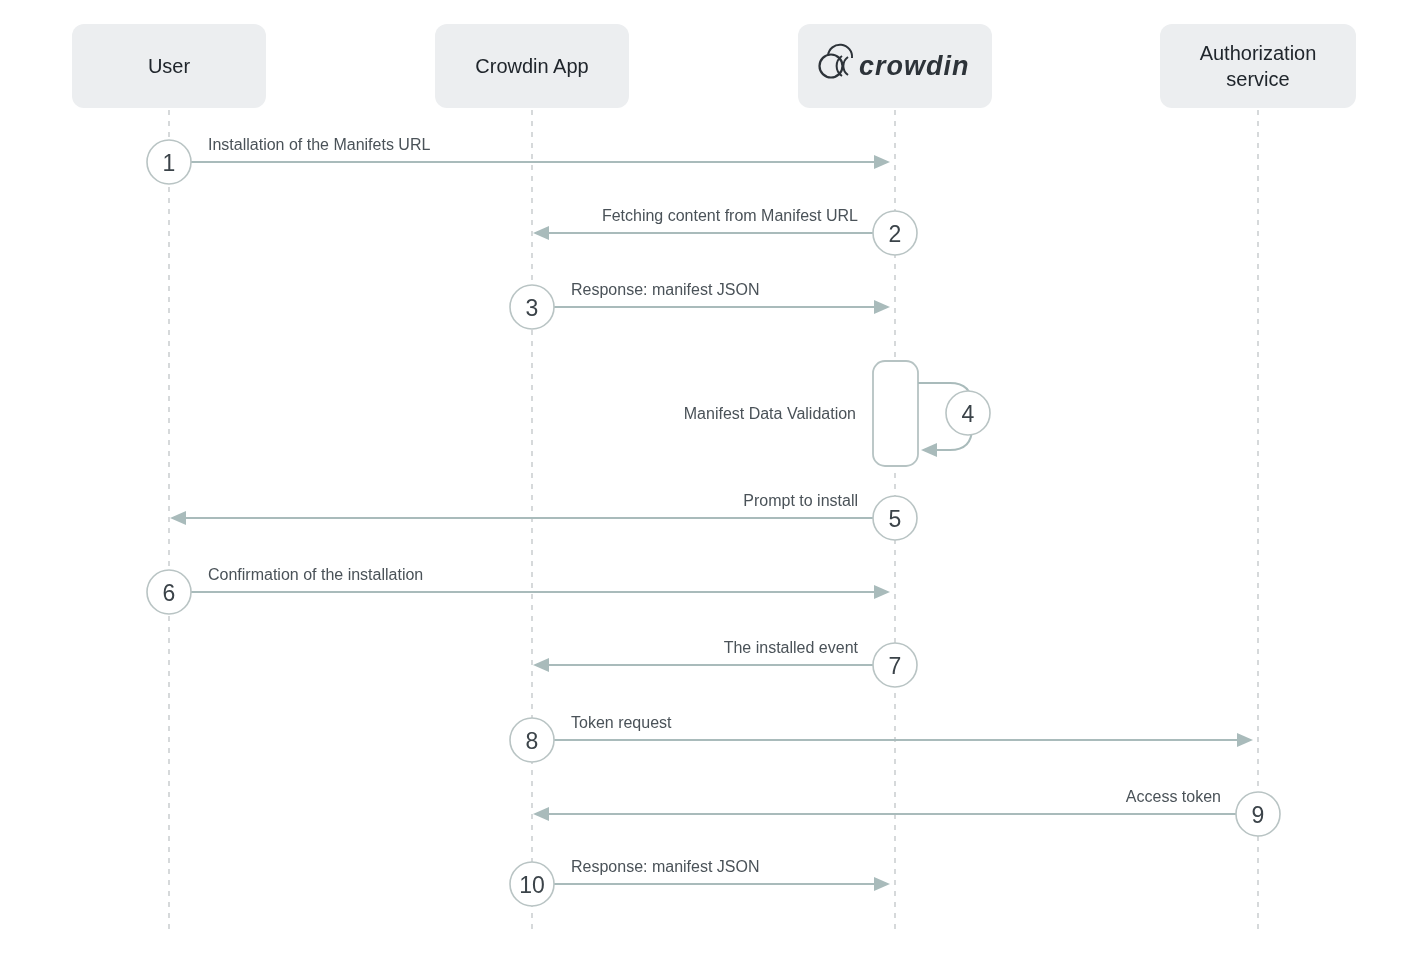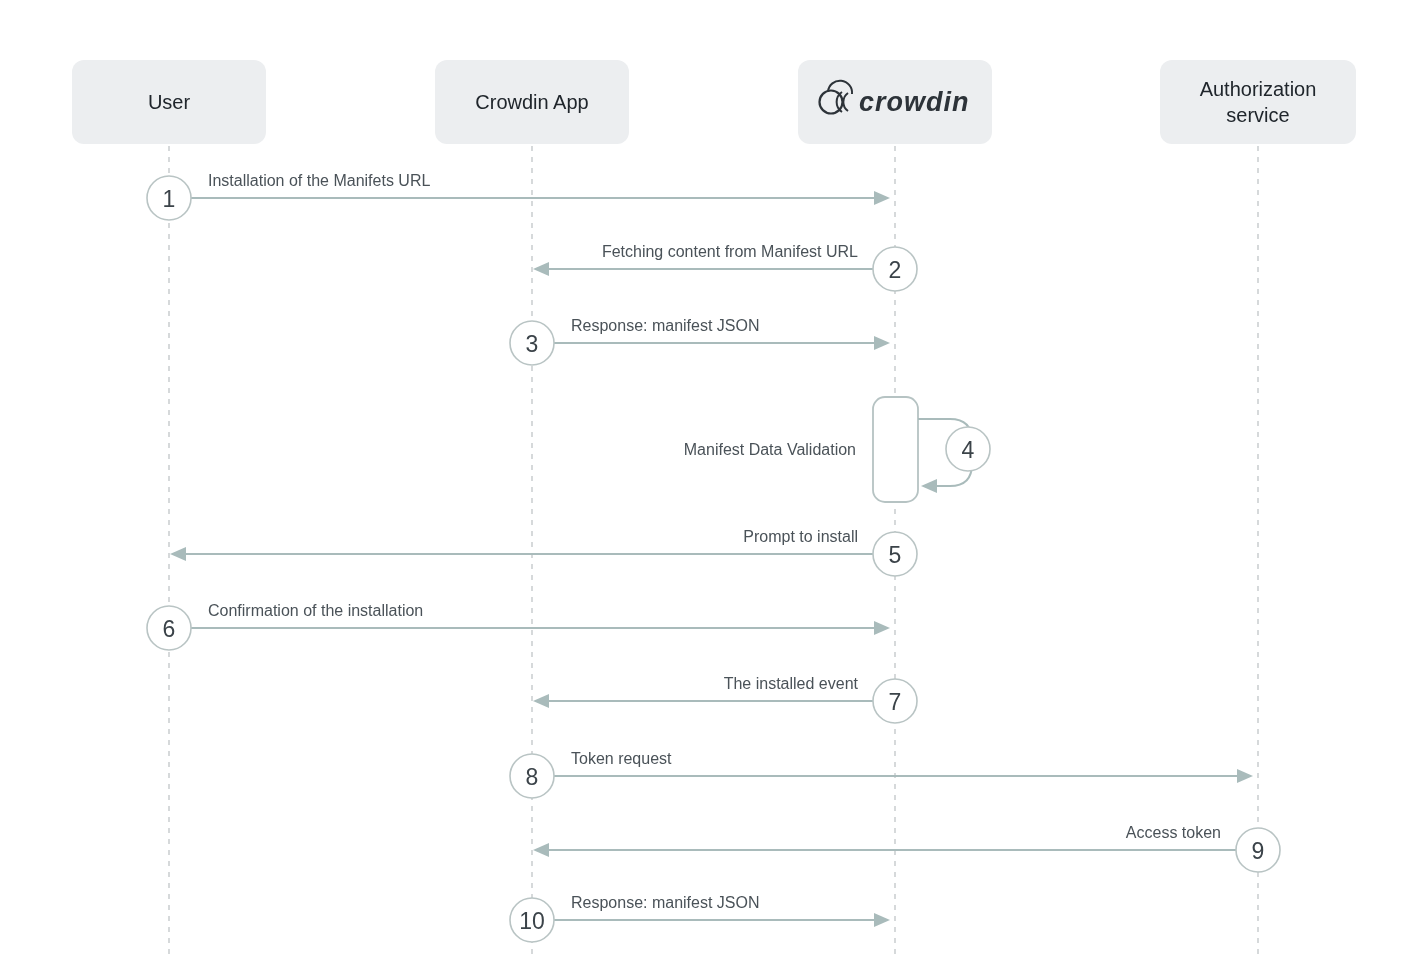--- a/index.html
+++ b/index.html
@@ -11,21 +11,20 @@
     width: 1427px;
     height: 954px;
     font-family: "Liberation Sans", sans-serif;
     overflow: hidden;
   }
   #diagram-root {
     position: relative;
     width: 1427px;
     height: 904px;
     background: #ffffff;
-    margin-top: 36px;
   }
   svg.canvas {
     position: absolute;
     top: 0;
     left: 0;
     width: 1427px;
     height: 954px;
   }
   .actor-box {
     fill: #eceef0;

